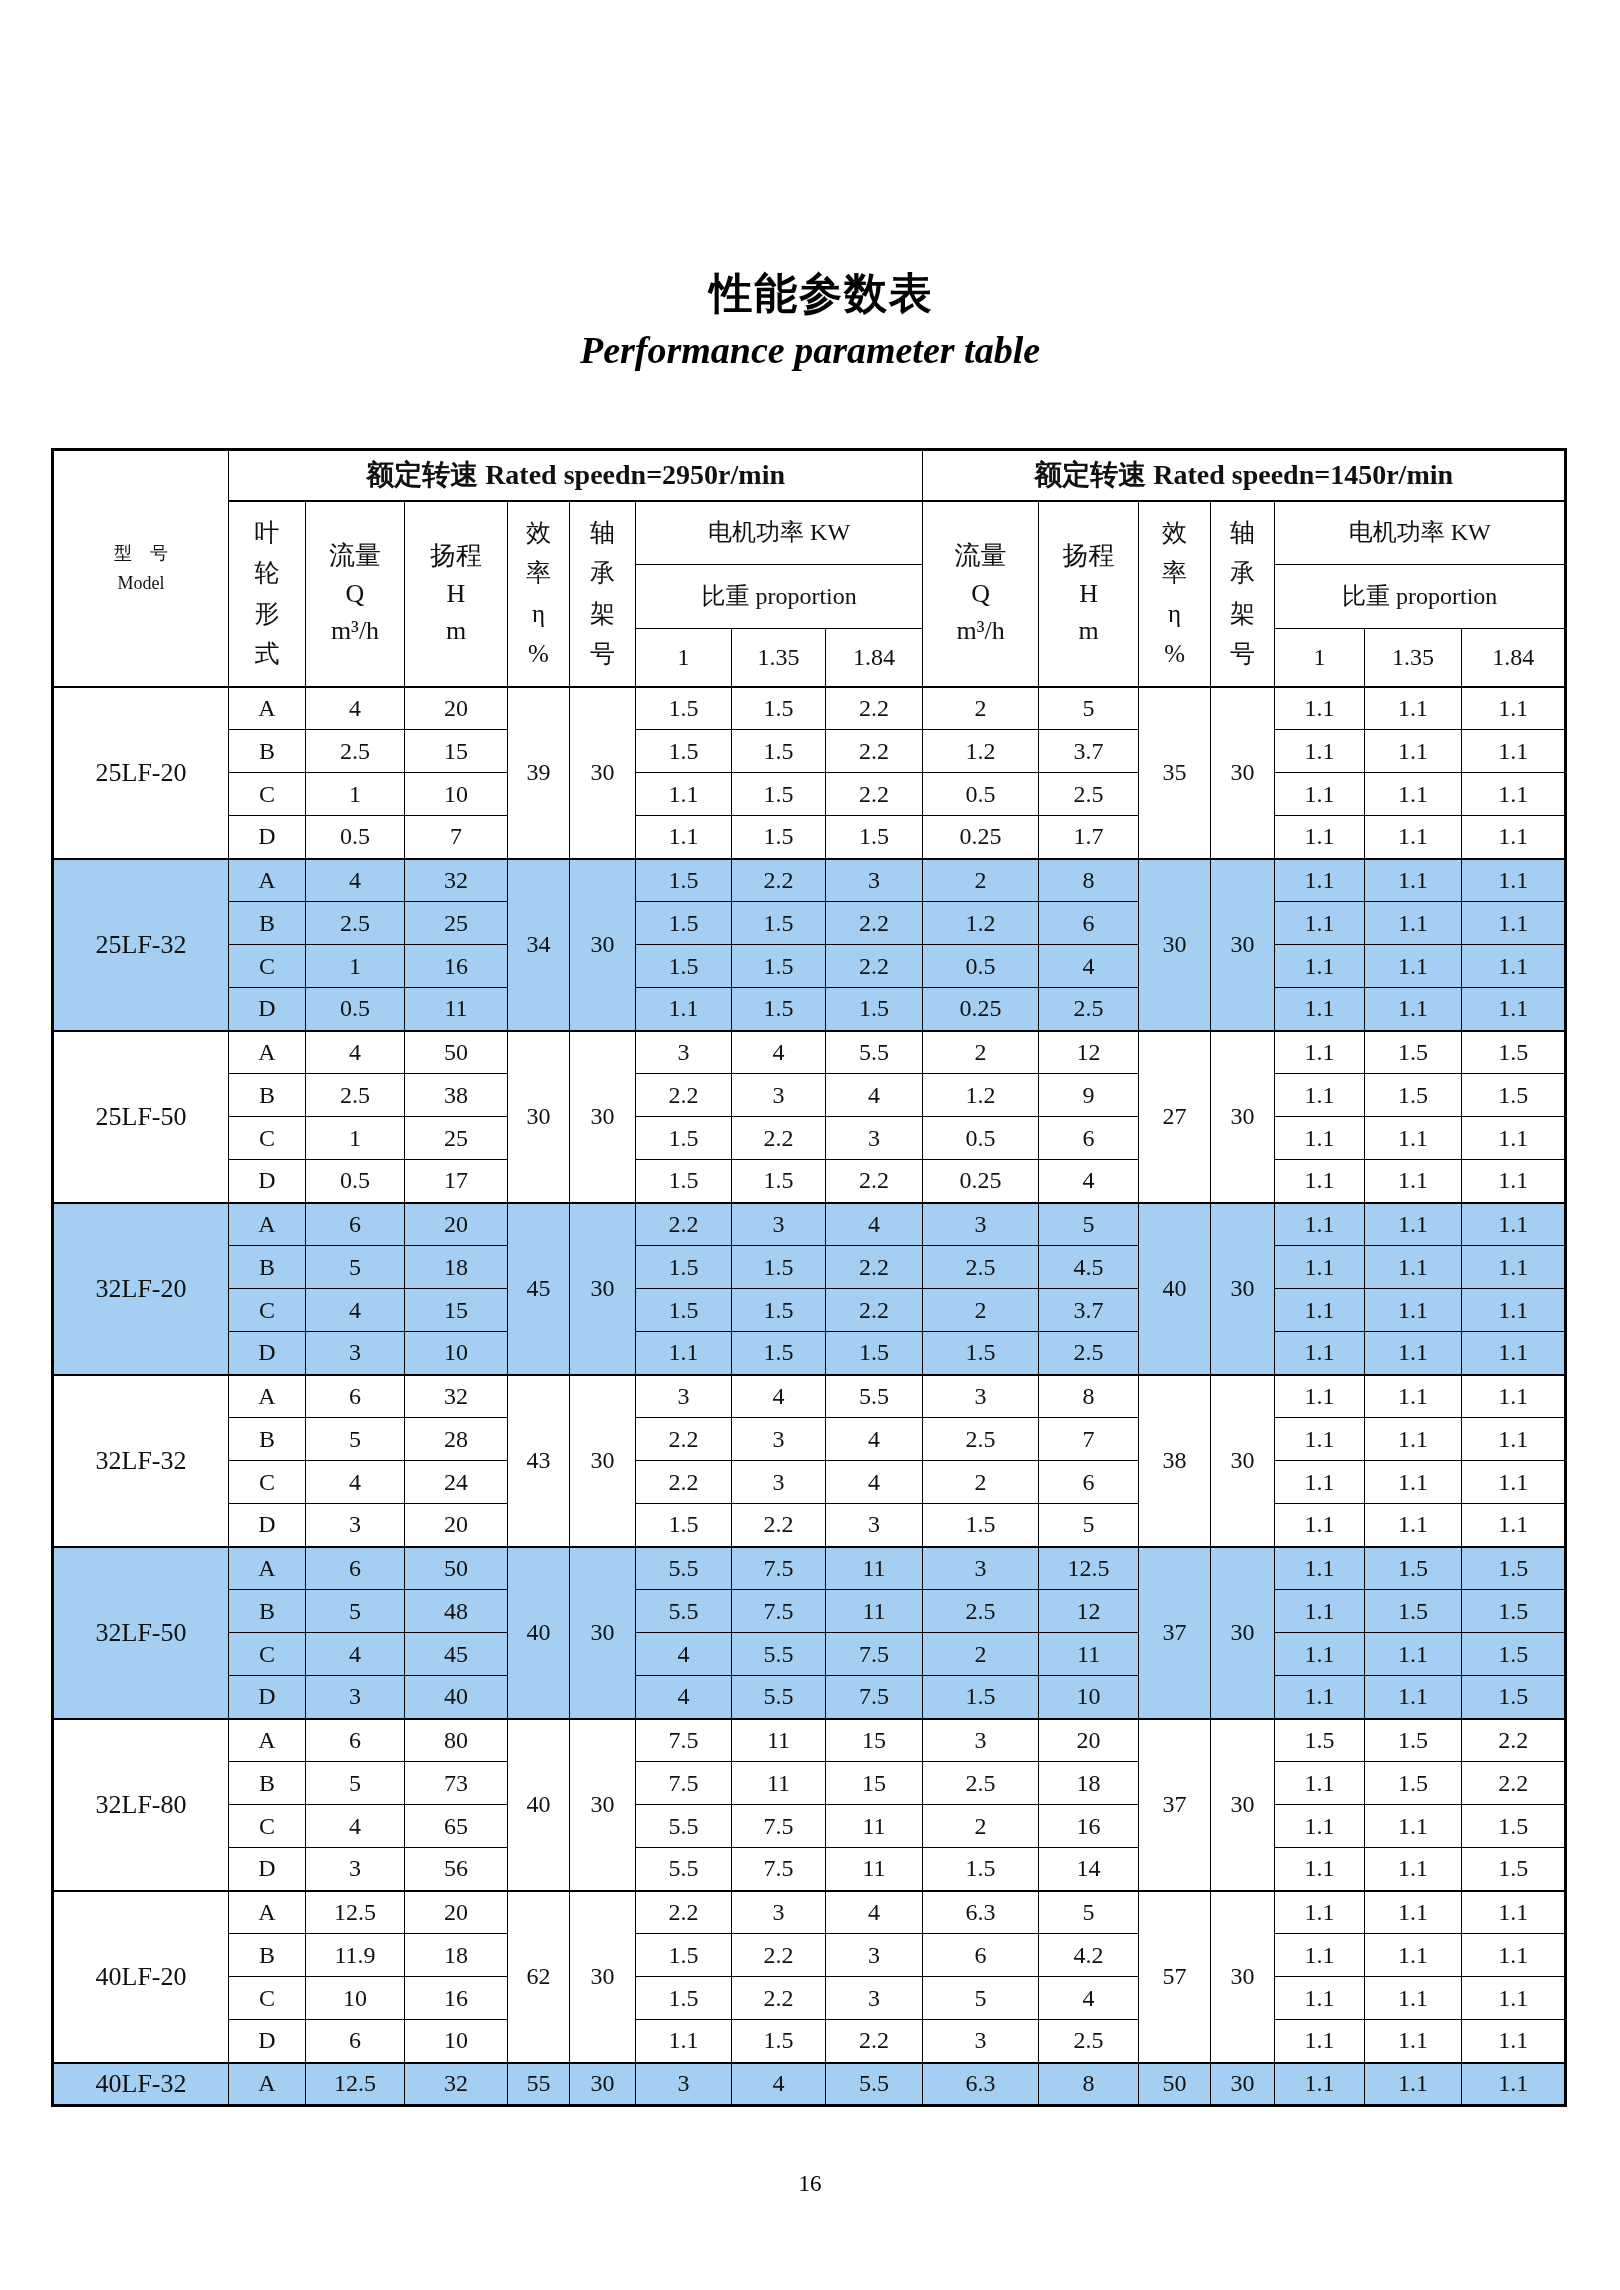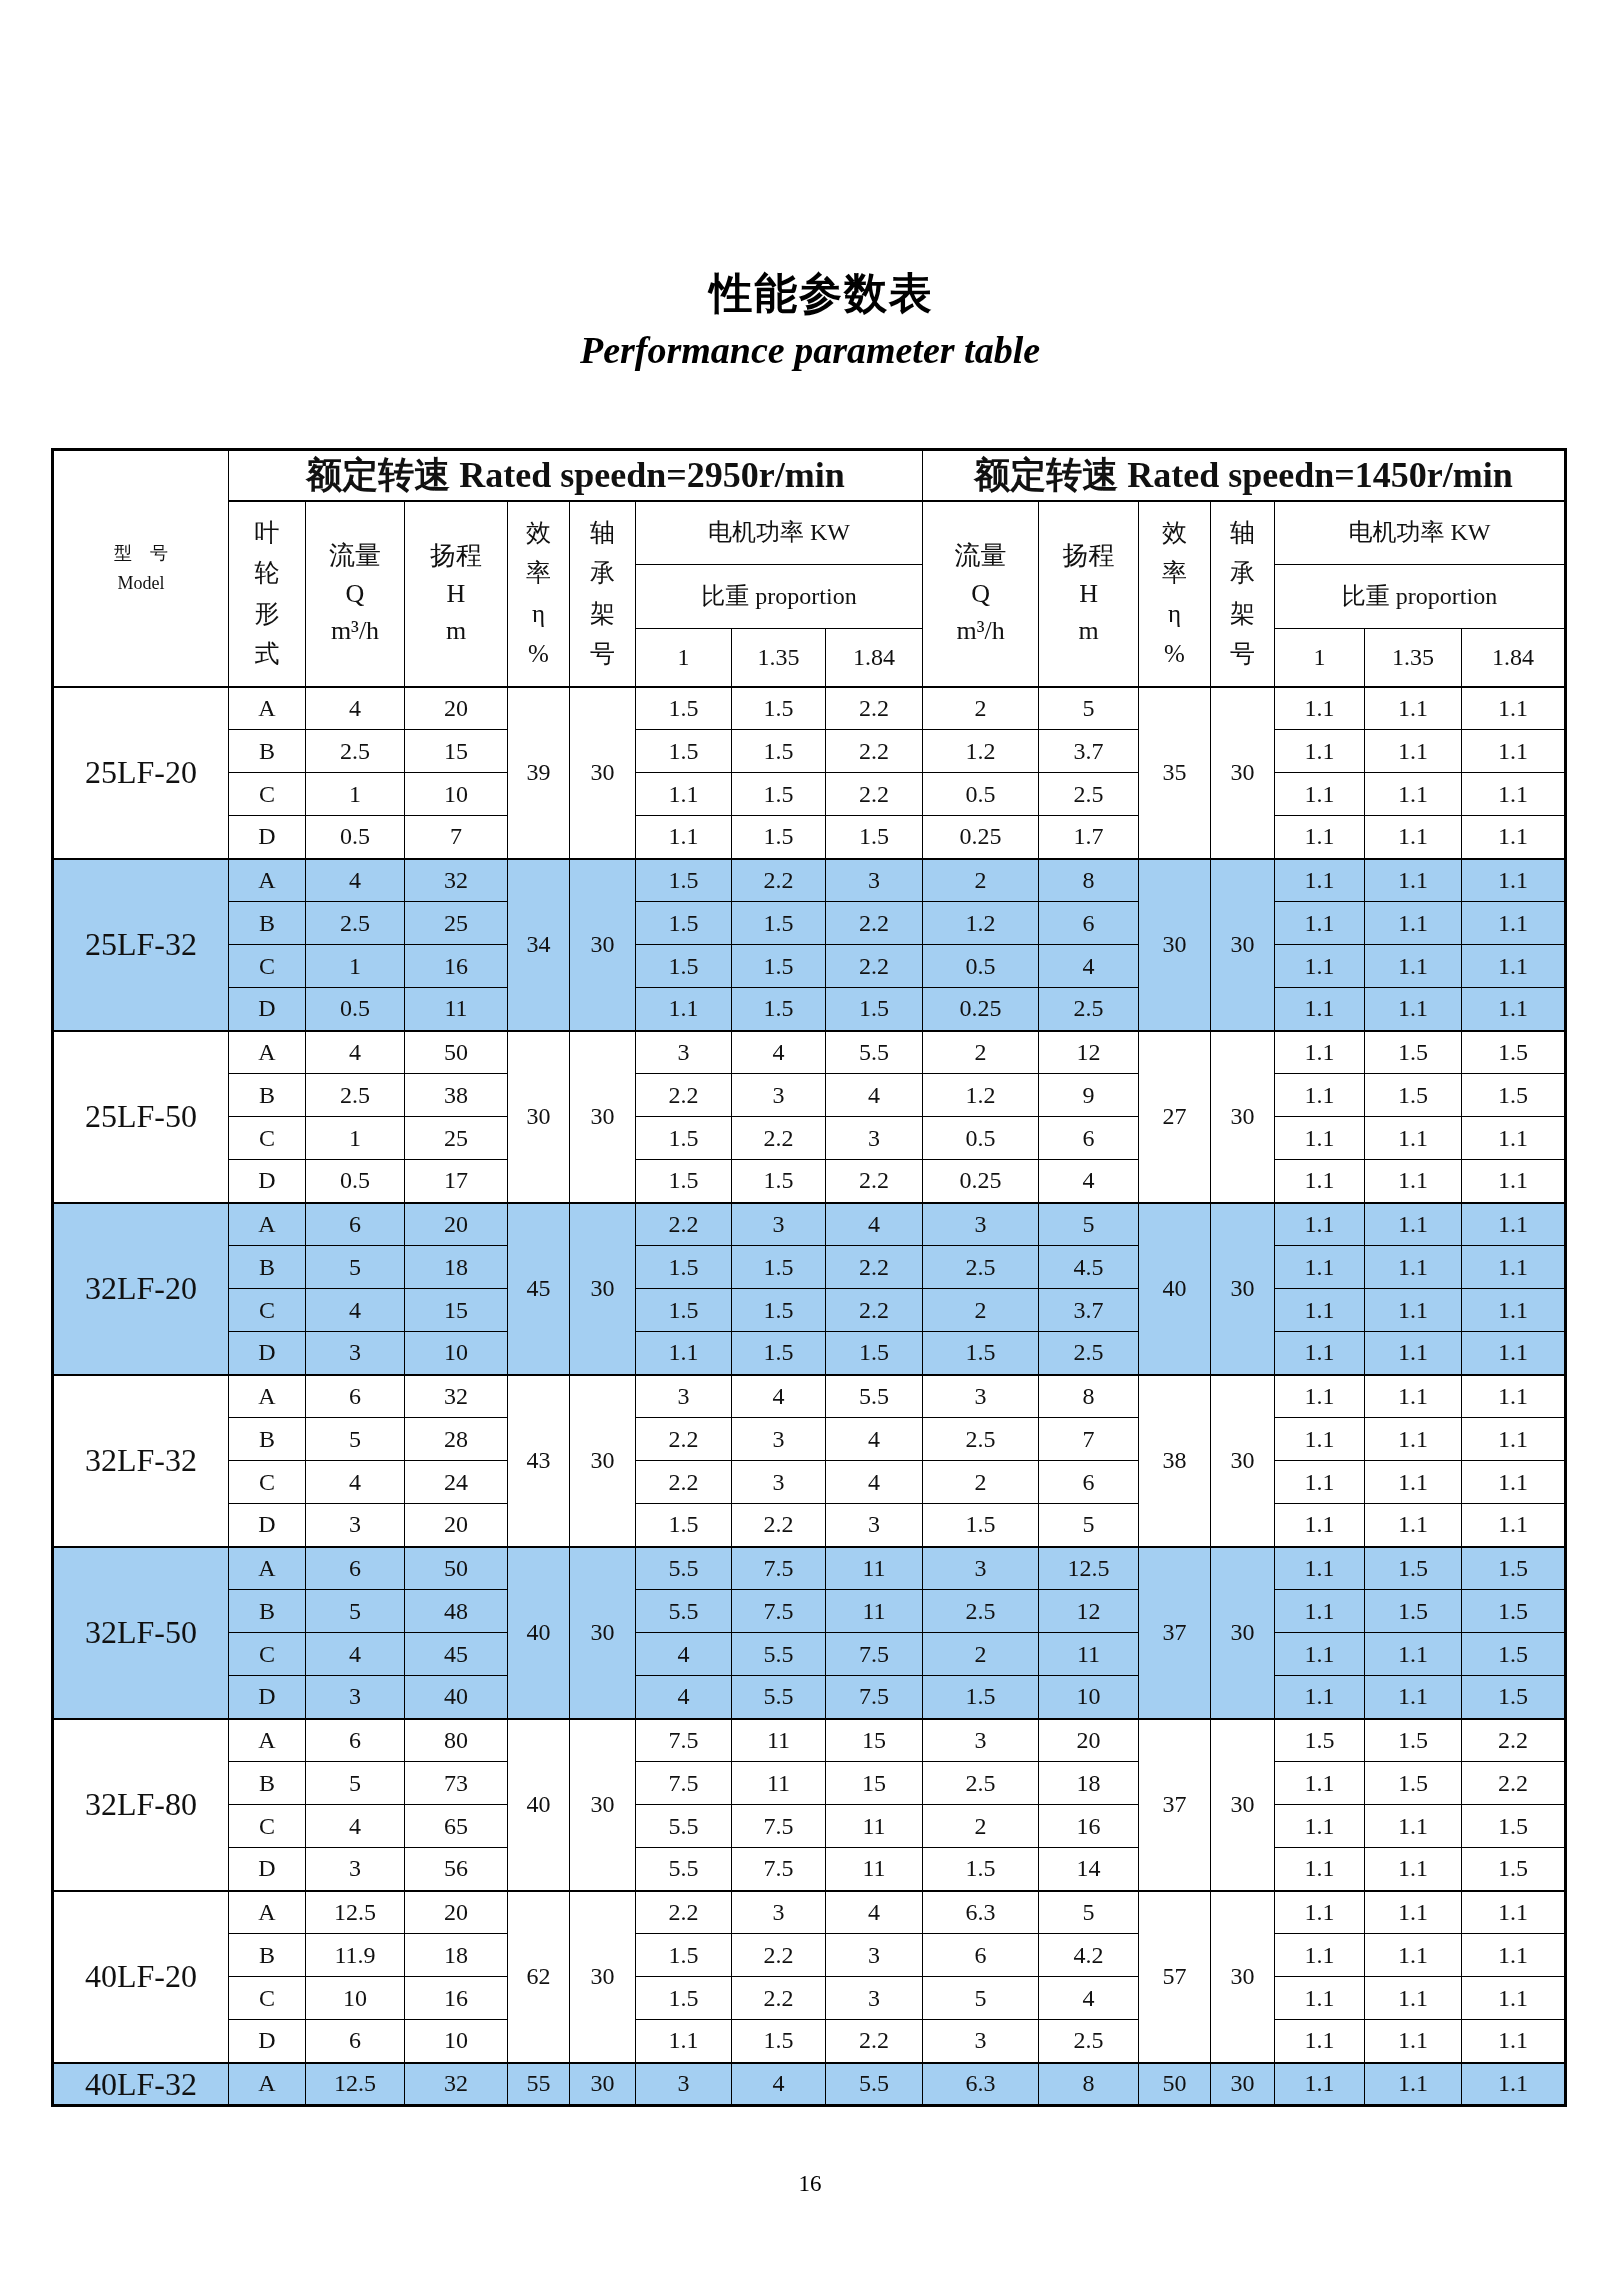--- a/index.html
+++ b/index.html
@@ -27,30 +27,30 @@
     border:3.6px solid #000;
   }
   .param td {
     border:1.8px solid #000;
     text-align:center; vertical-align:middle;
     font-size:24px; line-height:1.2;
     padding:0; overflow:hidden;
     white-space:pre-line;
   }
   .speed-row { height:51px; }
-  .speed-row td.speed { font-size:36px; font-weight:700; border-bottom-width:2.7px; }
+  .speed-row td.speed { font-size:28px; font-weight:700; border-bottom-width:2.7px; }
   .h2row { height:64px; }
   .h3row { height:64px; }
   .h4row { height:58px; }
   .param thead td { font-size:24px; }
   .param td.vert { line-height:1.62; font-size:25px; }
   .param td.multi { line-height:1.45; font-size:26px; }
   .param td.model-h { font-size:18px; line-height:1.7; }
   .param tbody tr { height:43px; }
-  .param tbody td.model { font-size:32px; }
+  .param tbody td.model { font-size:26px; }
   tr.gs td { border-top-width:2.7px; }
   tr.hl td { background:#a4cff2; }
   .page-number {
     position:absolute; top:2171px; left:0; width:100%;
     text-align:center; font-size:23px; color:#000;
   }
 </style>
 </head>
 <body>
 

